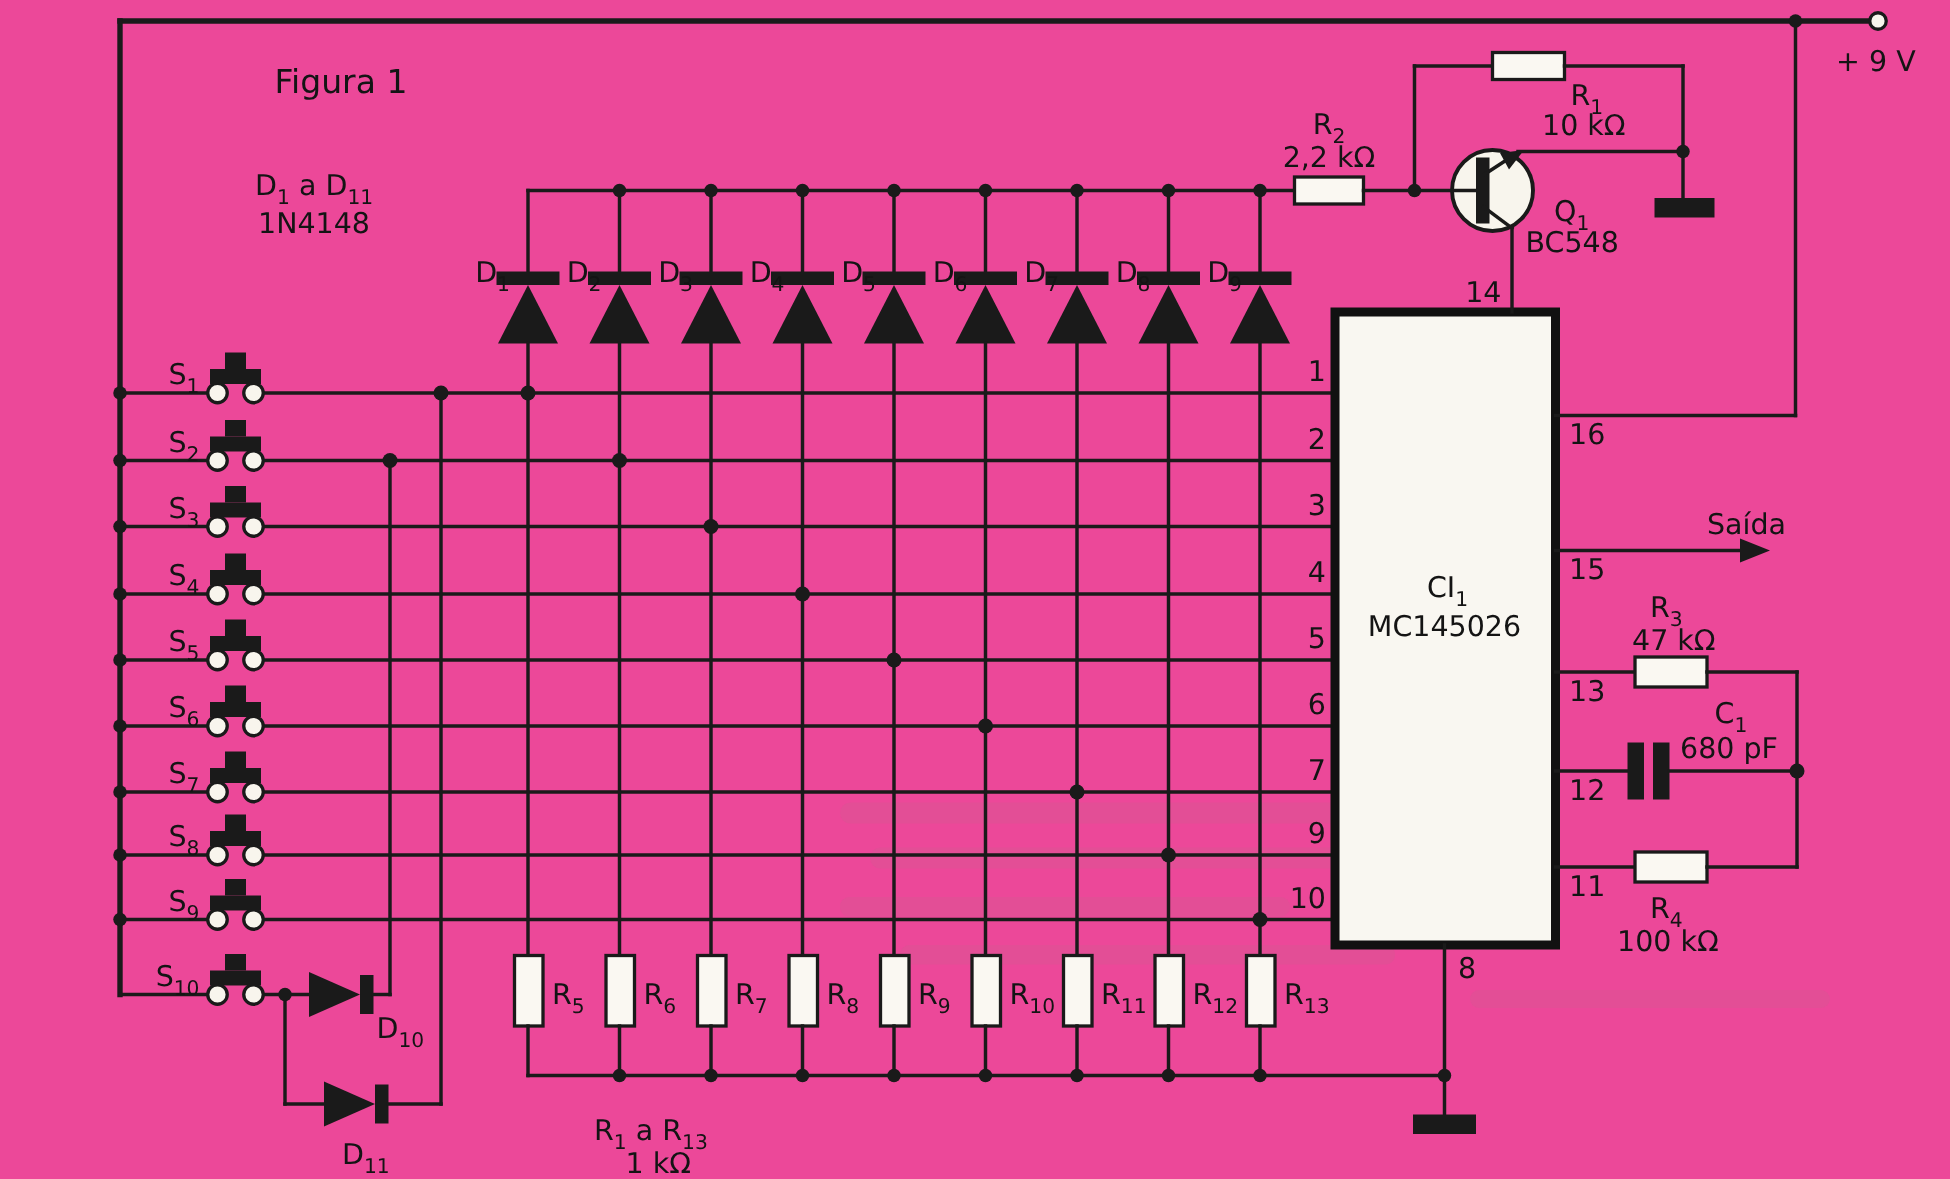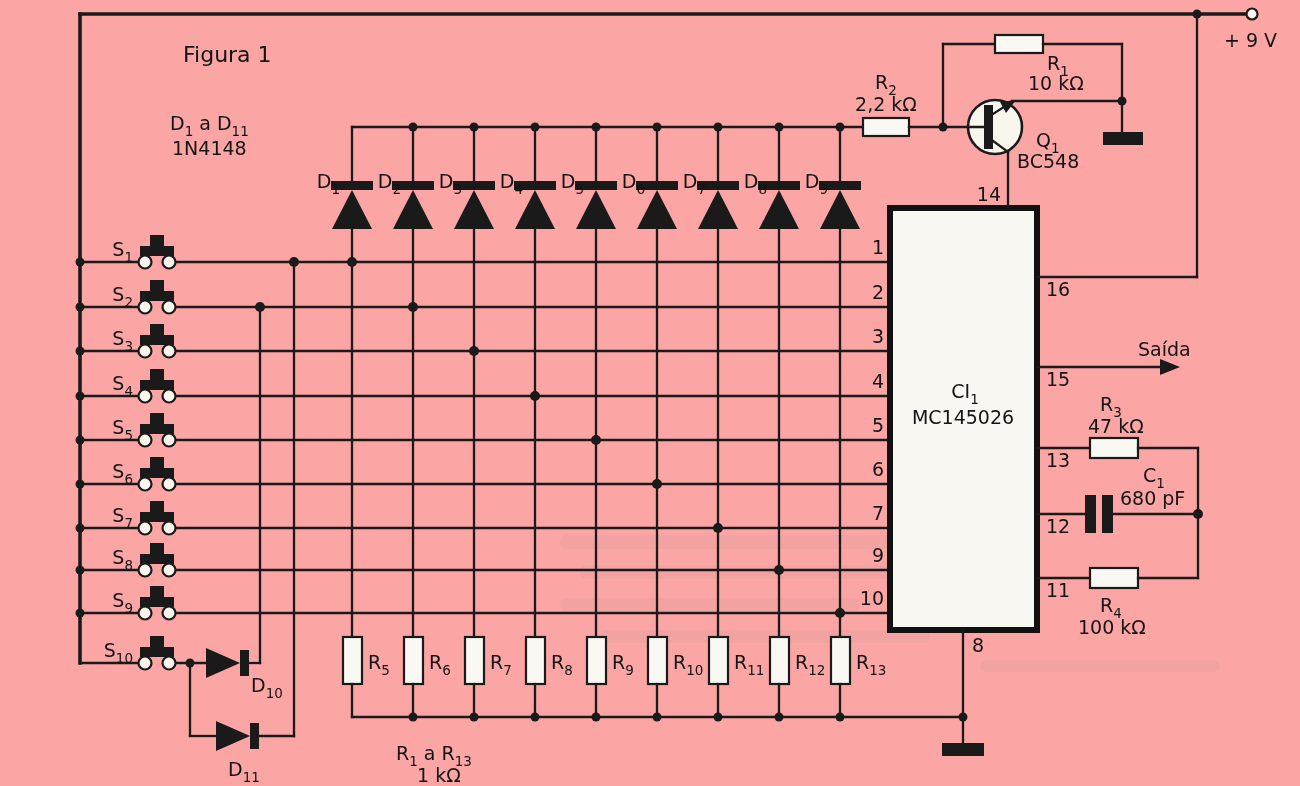--- a/index.html
+++ b/index.html
@@ -1,16 +1,16 @@
 <!DOCTYPE html>
 <html><head>
 <meta charset="utf-8">
 <style>
   html,body{margin:0;padding:0;background:#e9e6de;}
-  .page{position:relative;width:1300px;height:786px;background:#fca5a5;overflow:hidden;}
+  .page{position:relative;width:1300px;height:786px;background:#ec4899;overflow:hidden;}
   svg{position:absolute;left:0;top:0;}
   .w{stroke:#1a1a1a;stroke-width:2.3;fill:none;stroke-linecap:square;}
   .bus{stroke-width:3.6;}
   .ink{fill:#1a1a1a;stroke:none;}
   .oc{fill:#f8f5ed;stroke:#1a1a1a;stroke-width:2.2;}
   .box{fill:#faf8f2;stroke:#1a1a1a;stroke-width:2.2;}
   .icbox{fill:#f9f7f1;stroke:#111111;stroke-width:6;}
   .dot{fill:#1a1a1a;stroke:none;}
   text{font-family:"DejaVu Sans","Liberation Sans",sans-serif;fill:#141414;}
   .lbl{font-size:19px;}

